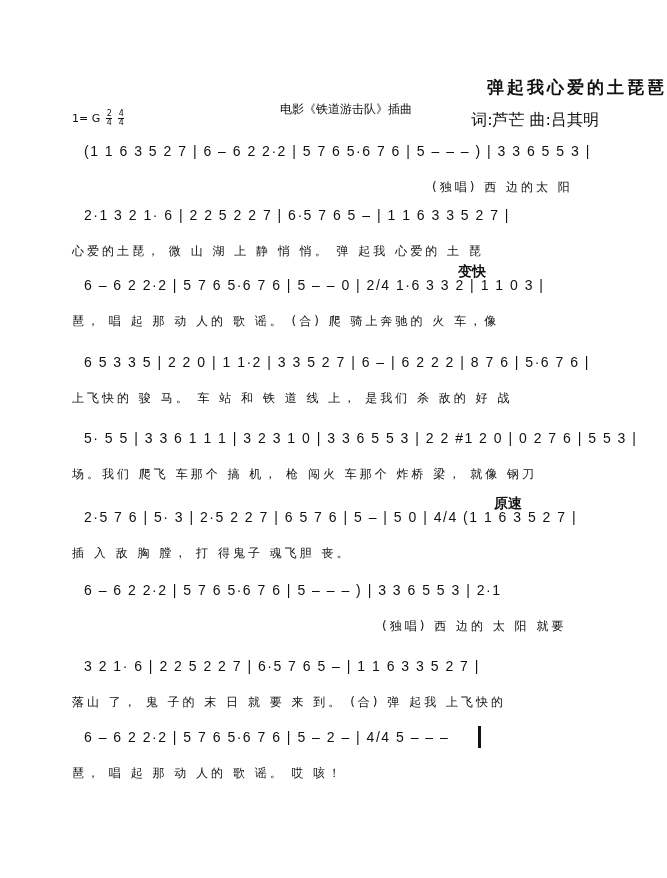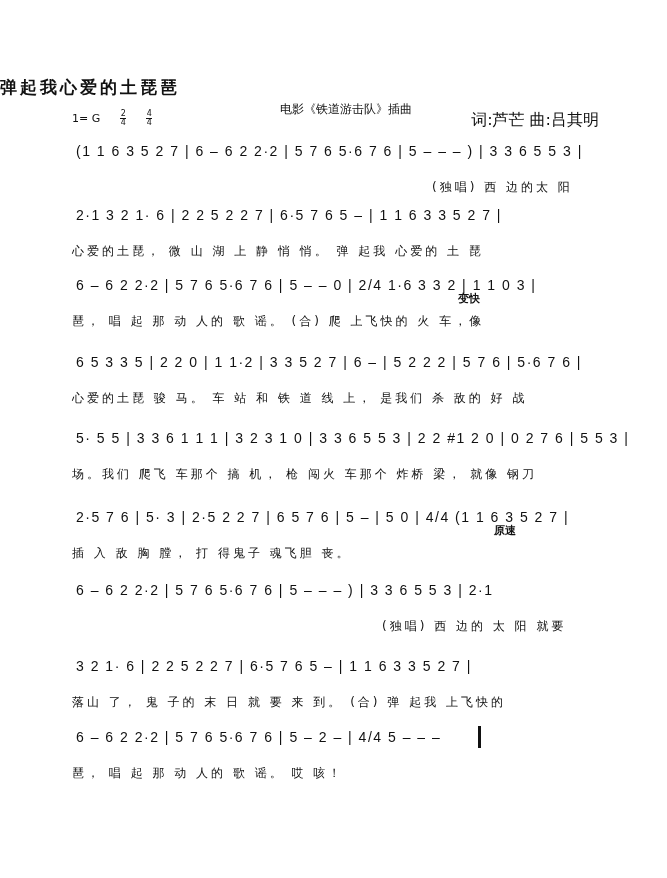--- a/index.html
+++ b/index.html
@@ -1,30 +1,30 @@
 <!DOCTYPE html>
 <html><head>
 <meta charset="utf-8">
 <style>
   html, body { margin:0; padding:0; background:#ffffff; }
   body { width:667px; height:878px; position:relative; overflow:hidden; color:#111;
          font-family:"DejaVu Sans", sans-serif; }
-  .title { position:absolute; left:0; width:667px; top:76px; text-align:left;
+  .title { position:absolute; left:0; width:667px; top:76px; text-align:right;
            font-family:Liberation Sans, sans-serif; font-size:17px; font-weight:bold; letter-spacing:3px; }
   .subtitle { position:absolute; left:15px; width:662px; top:101px; text-align:center; font-size:12px; }
-  .key { position:absolute; left:72px; top:110px; font-size:11px; display:flex; align-items:center; gap:20px; }
+  .key { position:absolute; left:72px; top:110px; font-size:11px; display:flex; align-items:center; gap:6px; }
   .frac { display:inline-flex; flex-direction:column; align-items:center; font-size:8px; line-height:8px; }
   .frac .bar { width:6px; height:1px; background:#111; }
   .credits { position:absolute; right:68px; top:110px; font-size:16px; }
   .line { position:absolute; left:72px; width:530px; }
-  .notes { position:absolute; left:4px; top:0; width:530px; height:24px; white-space:nowrap;
+  .notes { position:absolute; left:12px; top:0; width:530px; height:24px; white-space:nowrap;
            font-family:"Liberation Sans", sans-serif; font-size:14px; letter-spacing:1.5px; }
   .lyrics { position:absolute; left:0; top:36px; width:530px; white-space:nowrap;
            font-size:12px; letter-spacing:3px; }
-  .marker { position:absolute; font-size:11px; font-weight:bold;margin-top:28px; }
+  .marker { position:absolute; font-size:14px; font-weight:bold; }
   .final-bar { position:absolute; width:3px; height:22px; background:#111; }
 </style>
 </head>
 <body>
 
 <div class="title">弹起我心爱的土琵琶</div>
 <div class="subtitle">电影《铁道游击队》插曲</div>
 <div class="key">
   <span>1= G</span>
   <span class="frac">
@@ -44,25 +44,25 @@
   <div class="notes">(1 1 6  3 5  2 7 | 6 – 6 2  2·2 | 5 7 6  5·6  7 6 | 5 – – – ) | 3  3 6 5  5 3 |</div>
   <div class="lyrics" style="left:360px">(独唱) 西 边的太 阳</div>
 </div>
 <div class="line" style="top:207px">
   <div class="notes">2·1  3 2 1·  6 | 2  2 5 2  2 7 | 6·5  7 6 5 – | 1  1 6  3 3 5  2 7 |</div>
   <div class="lyrics">心爱的土琵，  微 山 湖 上  静  悄  悄。  弹 起我 心爱的 土 琵</div>
 </div>
 <div class="line" style="top:277px">
   <div class="marker" style="left:386px;top:-14px">变快</div>
   <div class="notes">6 – 6 2  2·2 | 5 7 6  5·6  7 6 | 5  –  –  0 | 2/4 1·6 3 3 2 | 1 1  0 3 |</div>
-  <div class="lyrics">琶，   唱 起 那 动 人的 歌      谣。   (合) 爬 上飞快的 火 车，像</div>
+  <div class="lyrics">琶，   唱 起 那 动 人的 歌      谣。   (合) 爬 骑上奔驰的 火 车，像</div>
 </div>
 <div class="line" style="top:354px">
-  <div class="notes">6 5 3 3 5 | 2 2  0 | 1  1·2 | 3 3 5 2 7 | 6 – | 5 2 2 2 | 5  7 6 | 5·6 7 6 |</div>
-  <div class="lyrics">心爱的土琵 骏 马。  车  站 和 铁 道 线  上，   是我们 杀 敌的 好  战</div>
+  <div class="notes">6 5 3 3 5 | 2 2  0 | 1  1·2 | 3 3 5 2 7 | 6 – | 6 2 2 2 | 8  7 6 | 5·6 7 6 |</div>
+  <div class="lyrics">上飞快的 骏 马。  车  站 和 铁 道 线  上，   是我们 杀 敌的 好  战</div>
 </div>
 <div class="line" style="top:430px">
   <div class="notes">5·  5 5 | 3 3 6  1 1 1 | 3 2 3  1 0 | 3 3 6 5 5 3 | 2 2 #1  2 0 | 0 2 7 6 | 5 5  3 |</div>
   <div class="lyrics">场。我们 爬飞 车那个 搞 机， 枪  闯火 车那个 炸桥   梁，  就像  钢刀</div>
 </div>
 <div class="line" style="top:509px">
   <div class="marker" style="left:422px;top:-14px">原速</div>
   <div class="notes">2·5  7 6 | 5·  3 | 2·5 2 2 7 | 6 5 7 6 | 5 – | 5  0 | 4/4 (1  1 6  3 5  2 7 |</div>
   <div class="lyrics">插 入 敌 胸  膛，   打 得鬼子   魂飞胆    丧。</div>
 </div>

